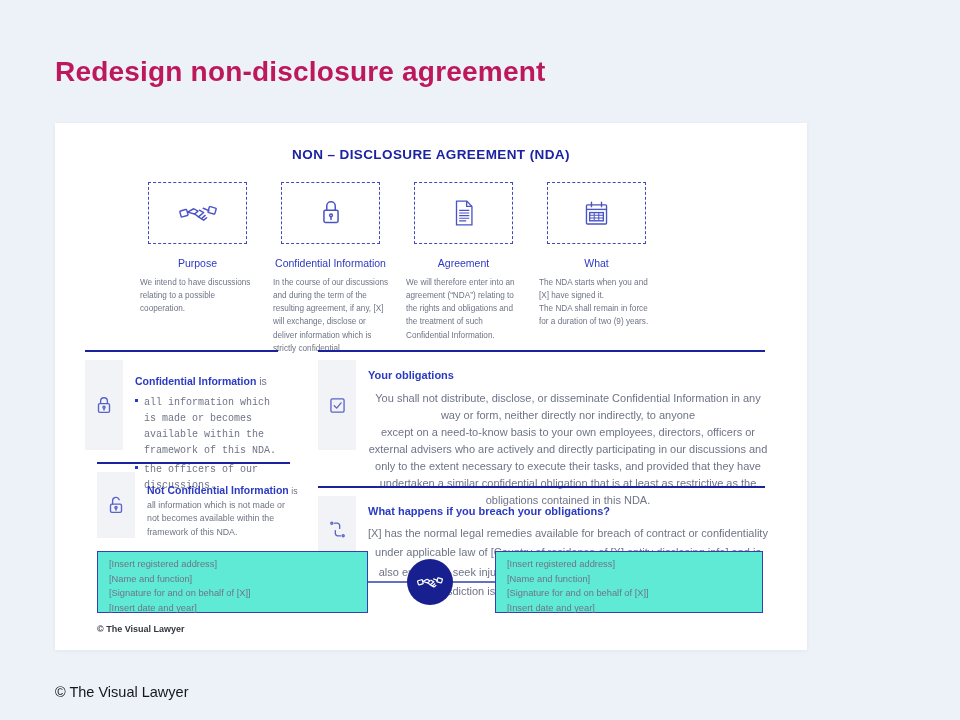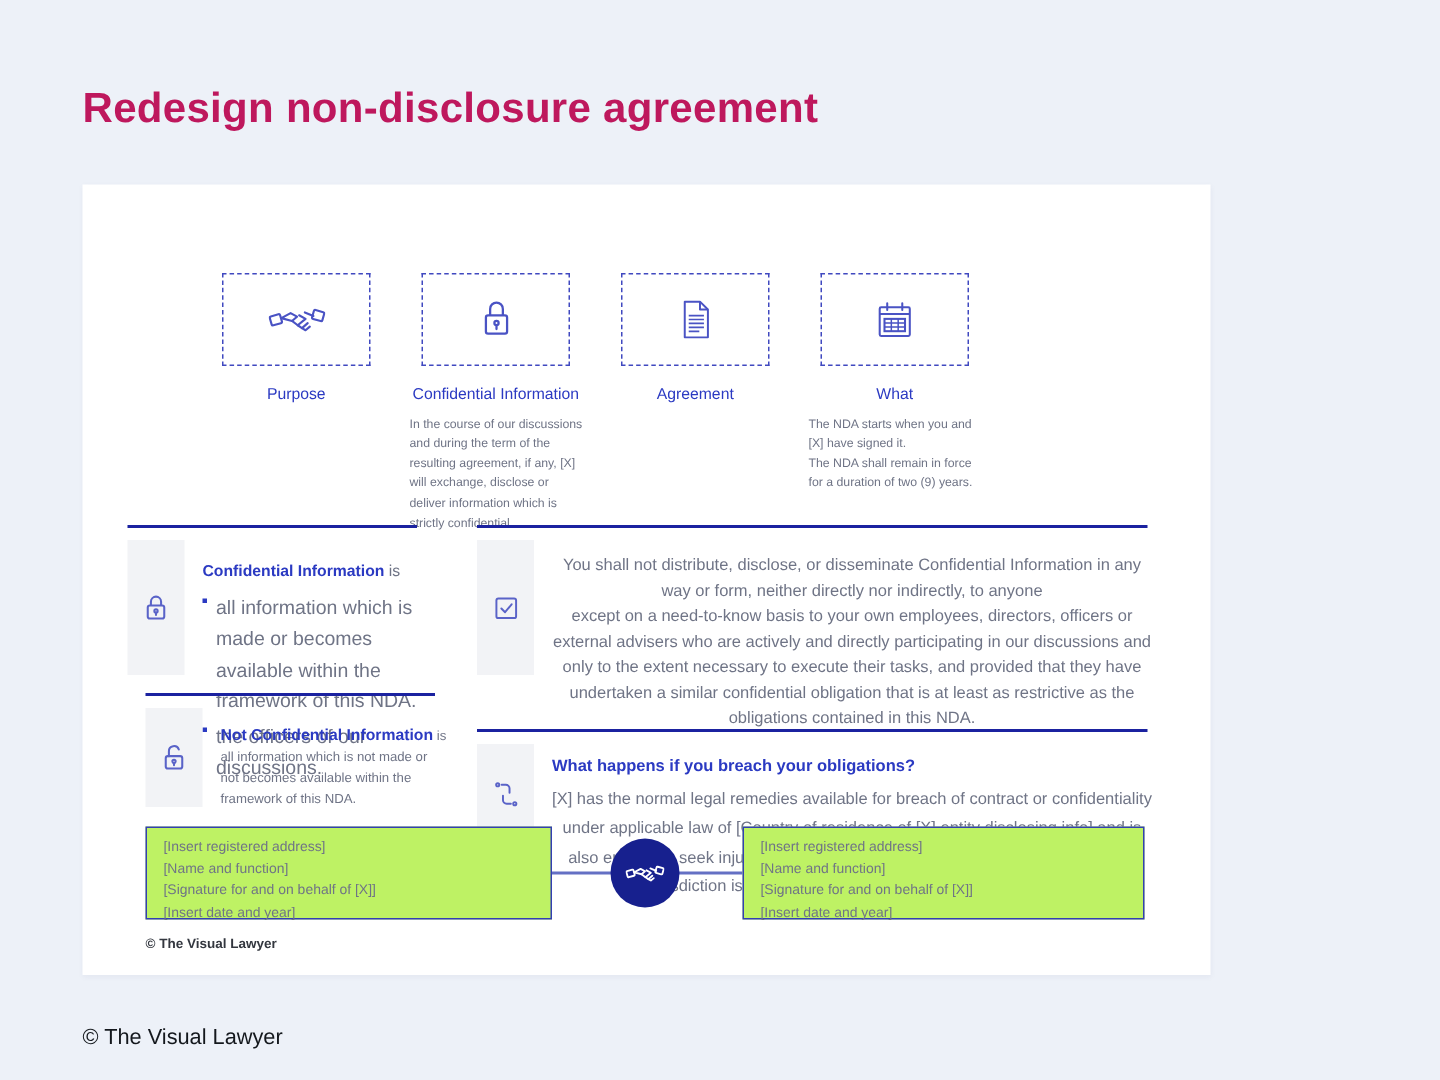--- a/index.html
+++ b/index.html
@@ -34,51 +34,52 @@
   .icon-panel{width:38px;flex:none;background:#f2f3f6;display:flex;align-items:center;justify-content:center;color:#5a63c8;}
   .cell-text{margin-left:12px;}
   #cell-def1{left:30px;top:227px;width:193px;}
   #cell-oblig{left:263px;top:227px;width:447px;}
   #cell-def1 .icon-panel,#cell-oblig .icon-panel{height:90px;}
   #cell-def2{left:42px;top:339px;width:193px;}
   #cell-breach{left:263px;top:331px;width:447px;margin-top:32px;}
   #cell-def2 .icon-panel,#cell-breach .icon-panel{height:66px;}
   .def-head{font-size:10.5px;color:#6f7486;margin-top:15px;}
   .term{font-weight:700;color:#2b3ac2;font-size:10.5px;}
-  .def-bullets{margin:8px 0 0;padding:0;list-style:none;font-size:13px;color:#6f7486;line-height:1.6;width:150px;}
+  .def-bullets{margin:8px 0 0;padding:0;list-style:none;font-size:10px;color:#6f7486;line-height:1.6;width:150px;font-family:Liberation Mono, monospace;}
   .def-bullets li{position:relative;padding-left:9px;margin-bottom:3px;}
   .def-bullets li::before{content:"";position:absolute;left:0;top:4px;width:3px;height:3px;background:#2b3ac2;}
   .def-flow{width:152px;font-size:8.8px;color:#6f7486;line-height:1.55;margin-top:10px;}
   .section-head{font-size:11px;font-weight:700;color:#2b3ac2;margin-top:9px;}
   .section-body{font-size:11px;color:#6f7486;line-height:1.55;margin-top:9px;width:400px;white-space:pre-line;text-align:center;}
   #cell-breach .section-body{line-height:1.75;margin-top:7px;}
   
   .sig-box{
     position:absolute;top:428px;height:62px;box-sizing:border-box;
-    border:1.6px solid #333fb3;background:#bef264;padding:5px 11px;
+    border:1.6px solid #333fb3;background:#5eead4;padding:5px 11px;
   }
   #sig-left{left:42px;width:271px;}
   #sig-right{left:440px;width:268px;}
   .sig-line{font-size:9.3px;color:#6f7486;line-height:1.47;margin-top:1px;}
   .connector{position:absolute;left:313px;top:458px;width:127px;height:2px;background:#6470c4;}
   .hs-circle{
     position:absolute;left:352px;top:436px;width:46px;height:46px;border-radius:50%;
     background:#17208e;color:#ffffff;display:flex;align-items:center;justify-content:center;
   }
   .card-copyright{position:absolute;left:42px;top:501px;font-size:9px;font-weight:700;color:#33373f;}
   .page-copyright{position:absolute;left:55px;top:684px;font-size:14.5px;color:#14181d;}
   svg{display:block;}
 </style>
 </head>
 <body>
 
 <div class="page-title">Redesign non-disclosure agreement</div>
 
 <div class="card">
 
+  <div class="nda-title">NON – DISCLOSURE AGREEMENT (NDA)</div>
 
   <div class="steps">
 
     <div class="step">
       <div class="step-shape">
         <div class="pgram"></div>
         <span class="step-icon">
           <svg viewBox="0 0 40 28" width="38" height="27">
               <g fill="none" stroke="currentColor" stroke-width="1.5" stroke-linecap="round" stroke-linejoin="round">
                 <rect x="1.5" y="10.5" width="7.5" height="6.5" rx="1" transform="rotate(-16 5 14)"></rect>
@@ -86,20 +87,21 @@
                 <path d="M9 12.5 L15.5 9 L20 11.5 L16.5 14.5 Z"></path>
                 <path d="M25.5 8.5 L31.5 11"></path>
                 <path d="M16.5 14.5 L20.5 17.5 L26 13 L21.5 10.5"></path>
                 <path d="M20.5 17.5 L23.5 19.5 L27.5 16"></path>
                 <path d="M23.5 19.5 L26 21 L29 18.5"></path>
               </g>
             </svg>
         </span>
       </div>
       <div class="step-label">Purpose</div>
+      <div class="step-text">We intend to have discussions relating to a possible cooperation.</div>
     </div>
 
     <div class="step">
       <div class="step-shape">
         <div class="pgram"></div>
         <span class="step-icon">
           <svg viewBox="0 0 34 34" width="32" height="32">
               <g fill="none" stroke="currentColor" stroke-width="1.6">
                 <rect x="9.5" y="14" width="15" height="13" rx="1.5"></rect>
                 <path d="M12.5 14 V9.5 a4.5 4.5 0 0 1 9 0 V14"></path>
@@ -120,20 +122,21 @@
           <svg viewBox="0 0 34 34" width="30" height="30">
               <g fill="none" stroke="currentColor" stroke-width="1.5" stroke-linejoin="round">
                 <path d="M8.5 3.5 H20 l6 6 V30.5 H8.5 z"></path>
                 <path d="M20 3.5 V9.5 h6"></path>
                 <path d="M11.5 14 h11.5 M11.5 17 h11.5 M11.5 20 h11.5 M11.5 23 h11.5 M11.5 26 h8" stroke-width="1.3"></path>
               </g>
             </svg>
         </span>
       </div>
       <div class="step-label">Agreement</div>
+      <div class="step-text">We will therefore enter into an agreement (“NDA”) relating to the rights and obligations and the treatment of such Confidential Information.</div>
     </div>
 
     <div class="step">
       <div class="step-shape">
         <div class="pgram"></div>
         <span class="step-icon">
           <svg viewBox="0 0 34 34" width="31" height="31">
               <g fill="none" stroke="currentColor" stroke-width="1.5">
                 <rect x="6" y="7.5" width="22" height="21" rx="1"></rect>
                 <path d="M6 12.5 h22"></path>
@@ -177,20 +180,21 @@
     <div class="inner">
       <div class="icon-panel">
         <svg viewBox="0 0 24 24" width="21" height="21">
             <g fill="none" stroke="currentColor" stroke-width="1.5">
               <rect x="4.5" y="4.5" width="15" height="15" rx="1.5"></rect>
               <path d="M8.3 12.2 l2.8 2.8 5 -6" stroke-linecap="round" stroke-linejoin="round"></path>
             </g>
           </svg>
       </div>
       <div class="cell-text">
+        <div class="section-head">Your obligations</div>
         <div class="section-body">You shall not distribute, disclose, or disseminate Confidential Information in any way or form, neither directly nor indirectly, to anyone
 except on a need-to-know basis to your own employees, directors, officers or external advisers who are actively and directly participating in our discussions and only to the extent necessary to execute their tasks, and provided that they have undertaken a similar confidential obligation that is at least as restrictive as the obligations contained in this NDA.</div>
       </div>
     </div>
   </div>
 
   <div class="cell" id="cell-def2">
     <div class="inner">
       <div class="icon-panel">
         <svg viewBox="0 0 24 24" width="22" height="22">

